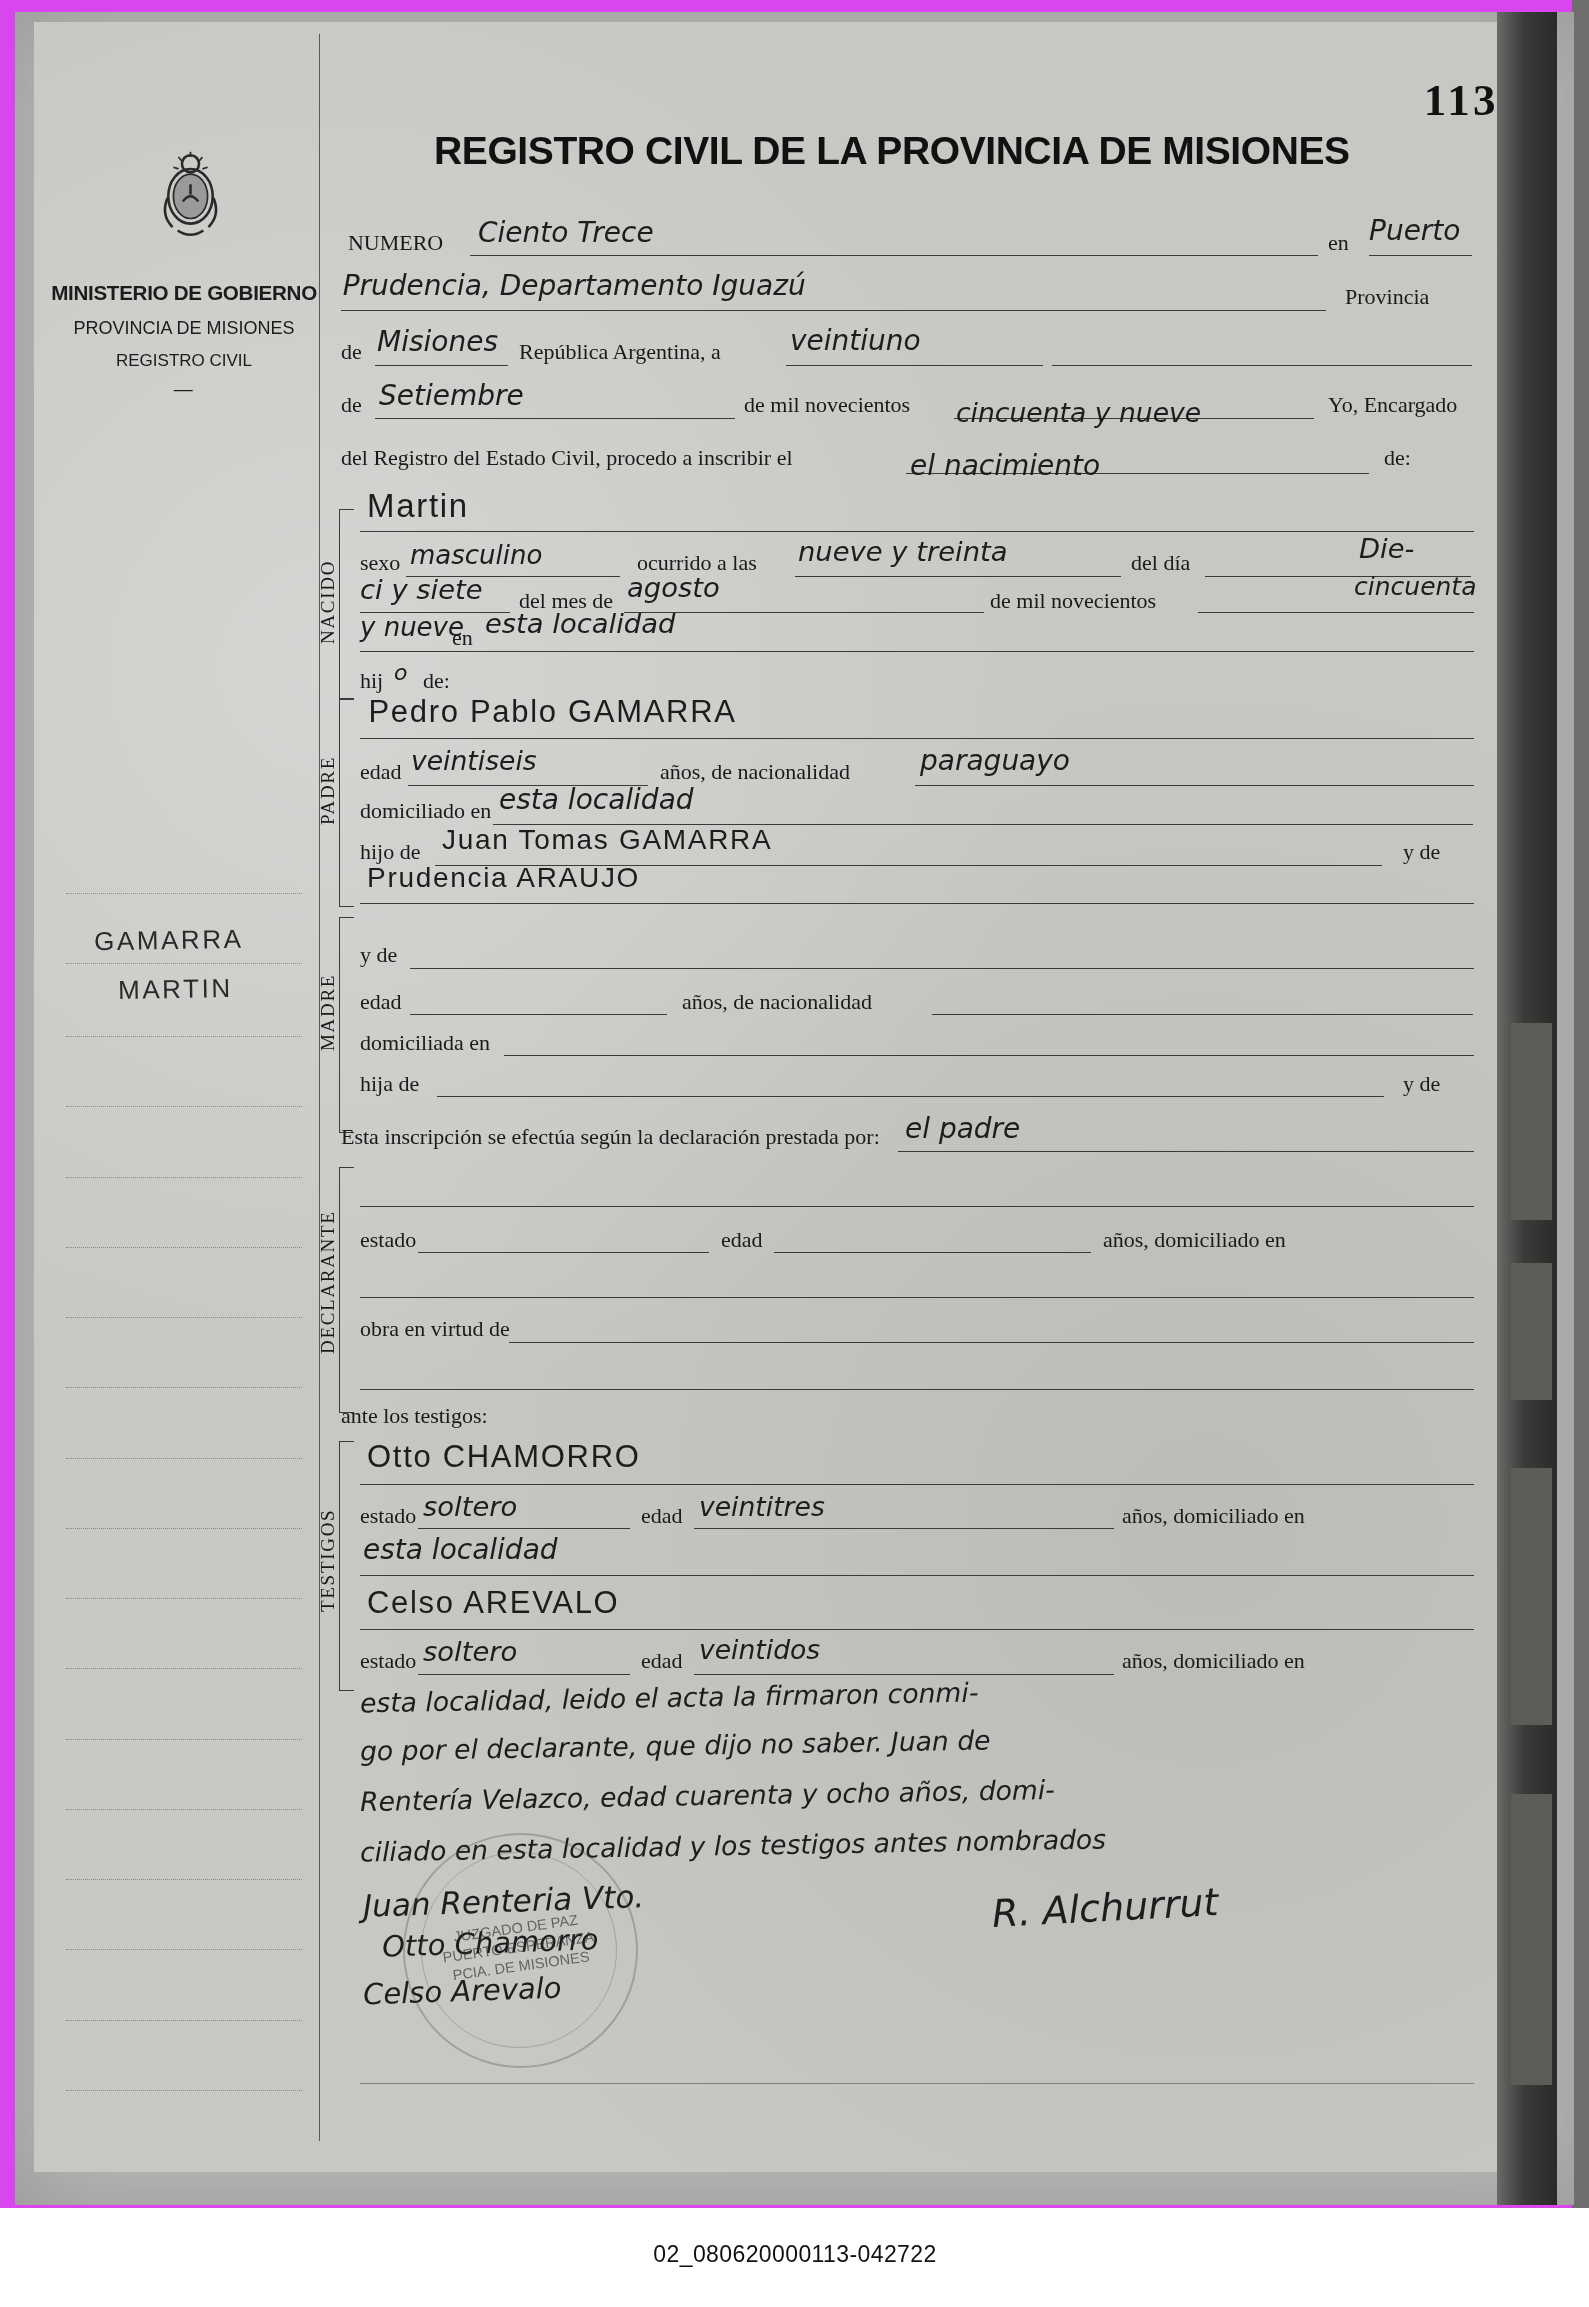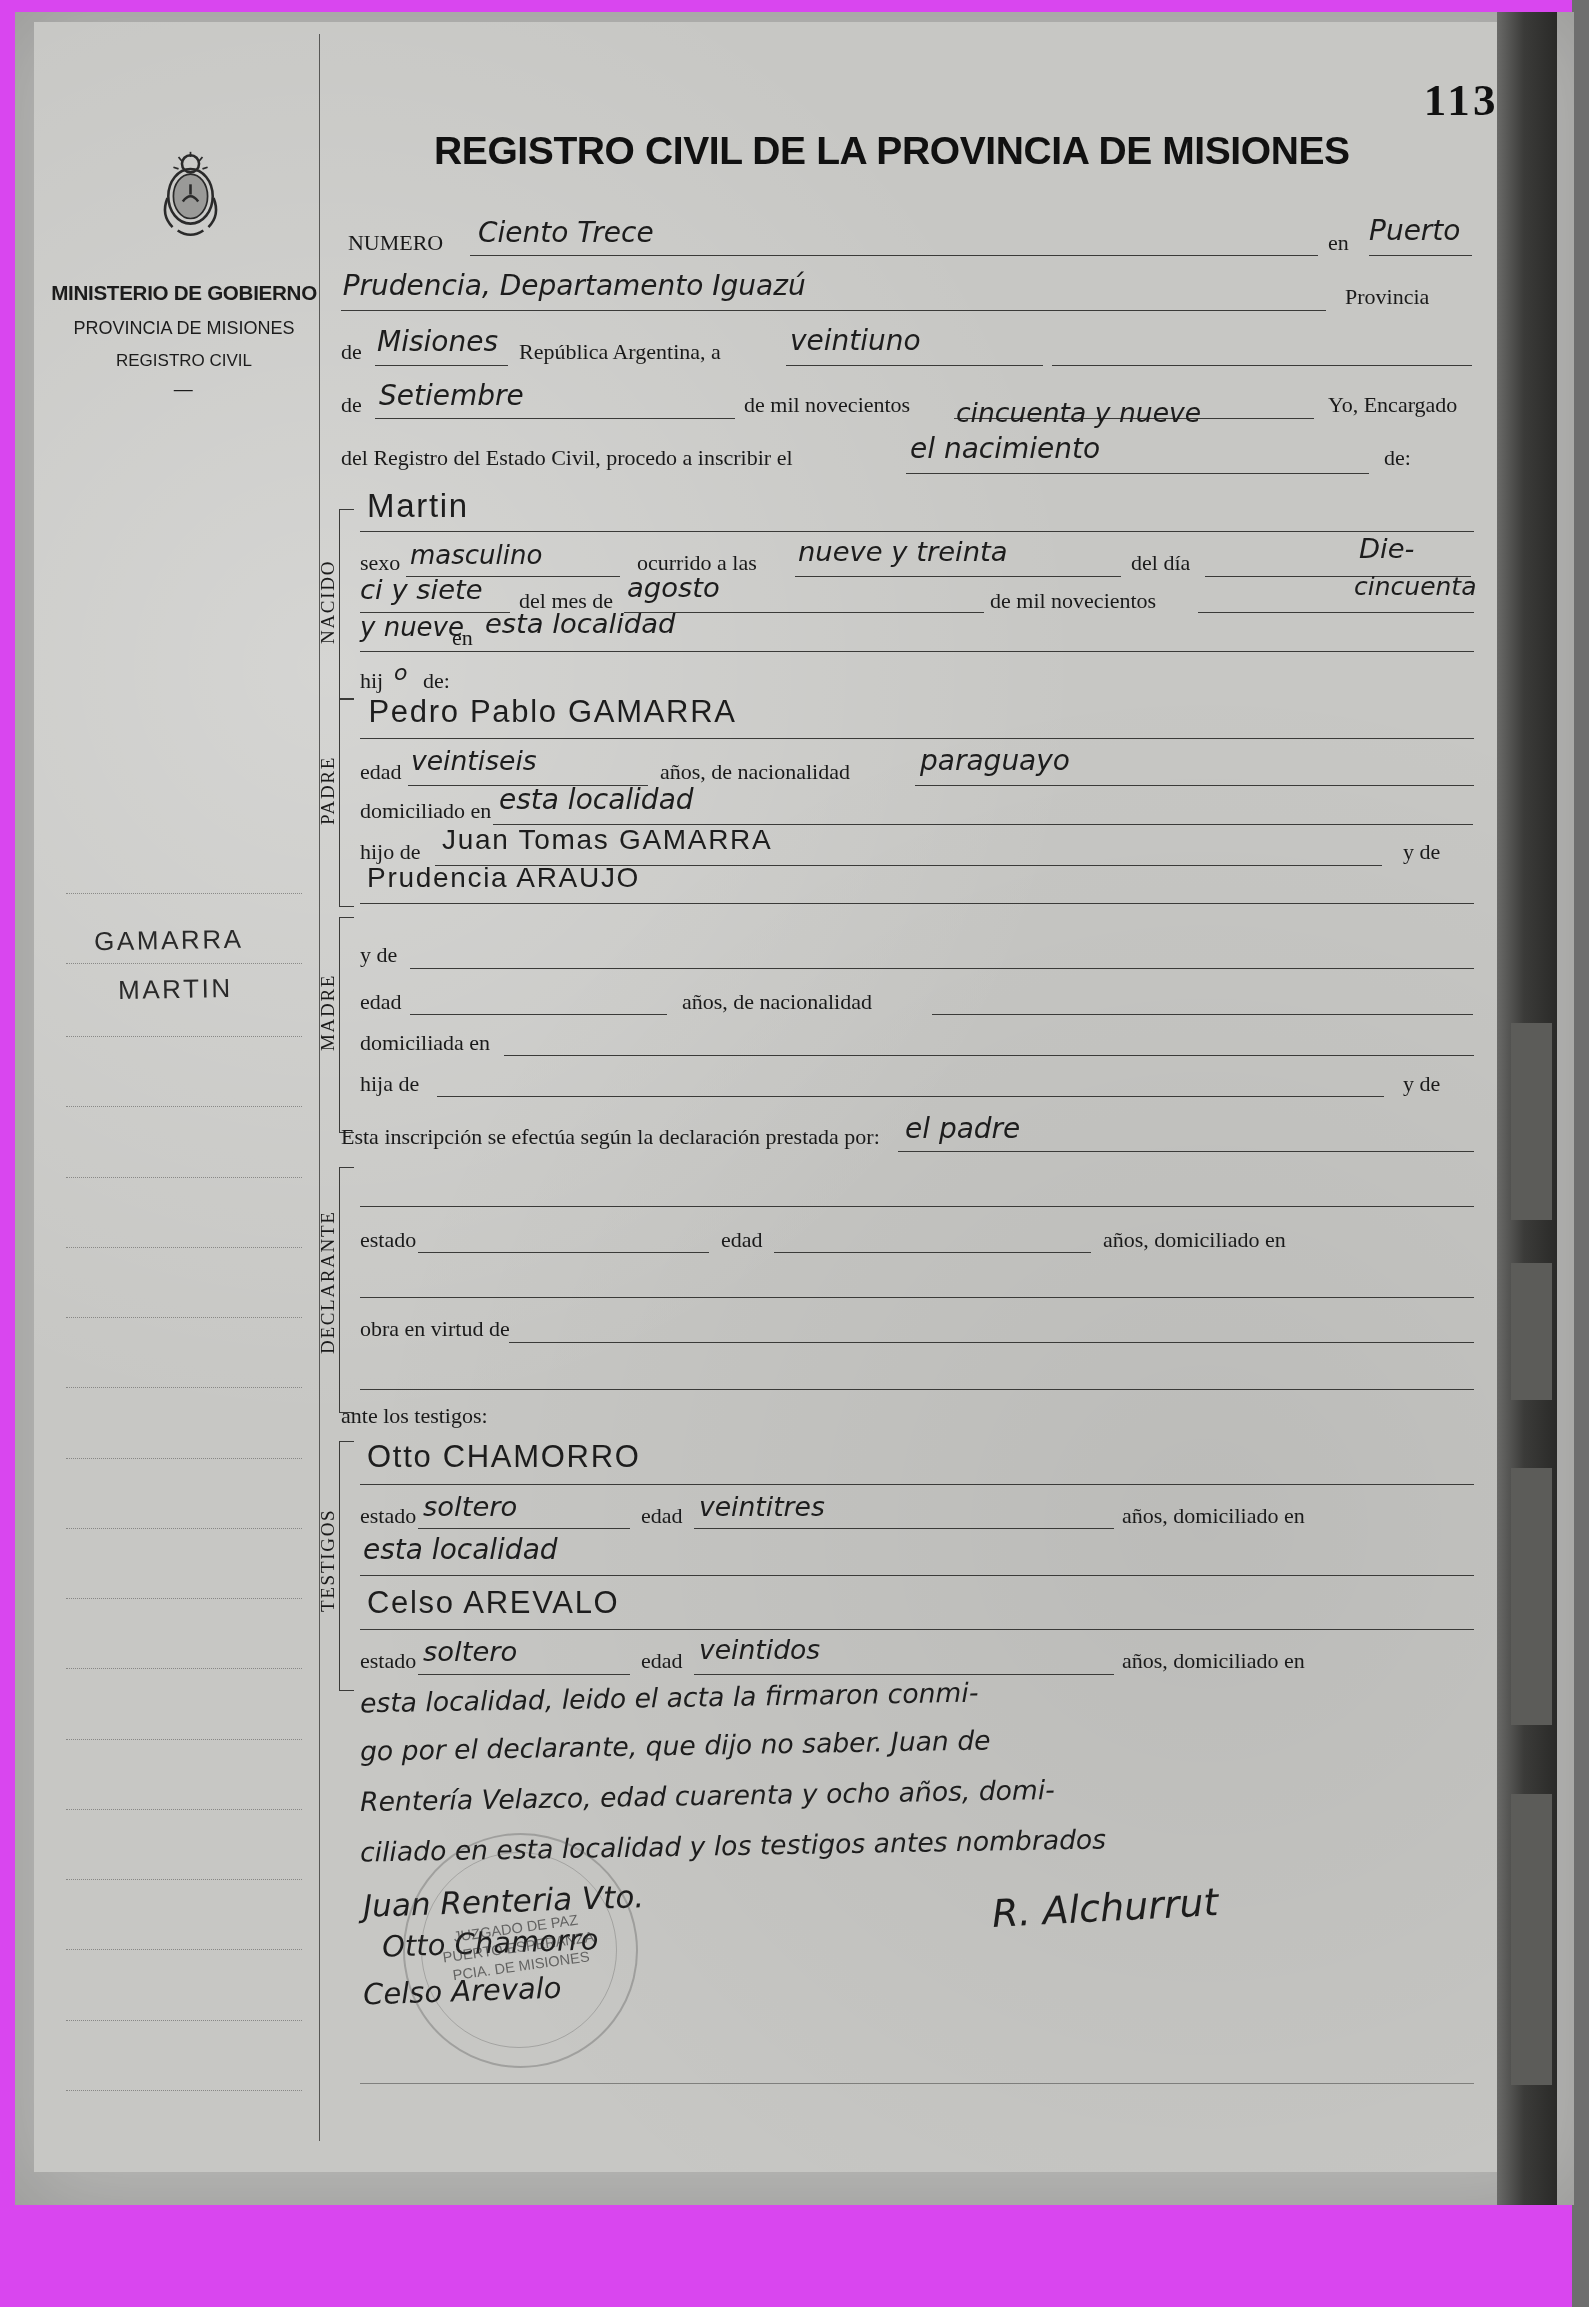--- a/index.html
+++ b/index.html
@@ -251,21 +251,21 @@
       <div class="lbl" style="left:0px;top:219px;">de</div>
       <div class="rule" style="left:34px;top:245px;width:360px;"></div>
       <div class="hw" style="left:38px;top:206px;font-size:28px;">Setiembre</div>
       <div class="lbl" style="left:403px;top:219px;">de mil novecientos</div>
       <div class="rule" style="left:613px;top:245px;width:360px;"></div>
       <div class="hw" style="left:615px;top:224px;font-size:26.6px;">cincuenta y nueve</div>
       <div class="lbl" style="left:981px;top:219px;margin-left:6px;">Yo, Encargado</div>
 
       <div class="lbl" style="left:0px;top:272px;">del Registro del Estado Civil, procedo a inscribir el</div>
       <div class="rule" style="left:565px;top:300px;width:463px;"></div>
-      <div class="hw" style="left:569px;top:259px;font-size:28px;">el nacimiento</div>
+      <div class="hw" style="left:569px;top:276px;font-size:28px;">el nacimiento</div>
       <div class="lbl" style="left:1043px;top:272px;">de:</div>
 
       <div class="sect" style="left:-24px;top:343px;height:171px;">NACIDO</div>
       <div class="brk" style="left:-1.7px;top:336px;height:188px;"></div>
 
       <div class="rule" style="left:19px;top:358px;width:1114px;"></div>
       <div class="hw hwp" style="left:26px;top:314px;font-size:33px;">Martin</div>
 
       <div class="lbl" style="left:19px;top:377px;">sexo</div>
       <div class="rule" style="left:65px;top:403px;width:214px;"></div>
@@ -415,15 +415,18 @@
 
   <div id="stamp"></div>
   <div id="stamp2"></div>
   <div id="stamptxt">
     <div>JUZGADO DE PAZ</div>
     <div>PUERTO ESPERANZA</div>
     <div>PCIA. DE MISIONES</div>
   </div>
 
 
+  <div id="caption">
+    <div class="txt">02_080620000113-042722</div>
+  </div>
 
 </div>
 
 
 </body></html>

